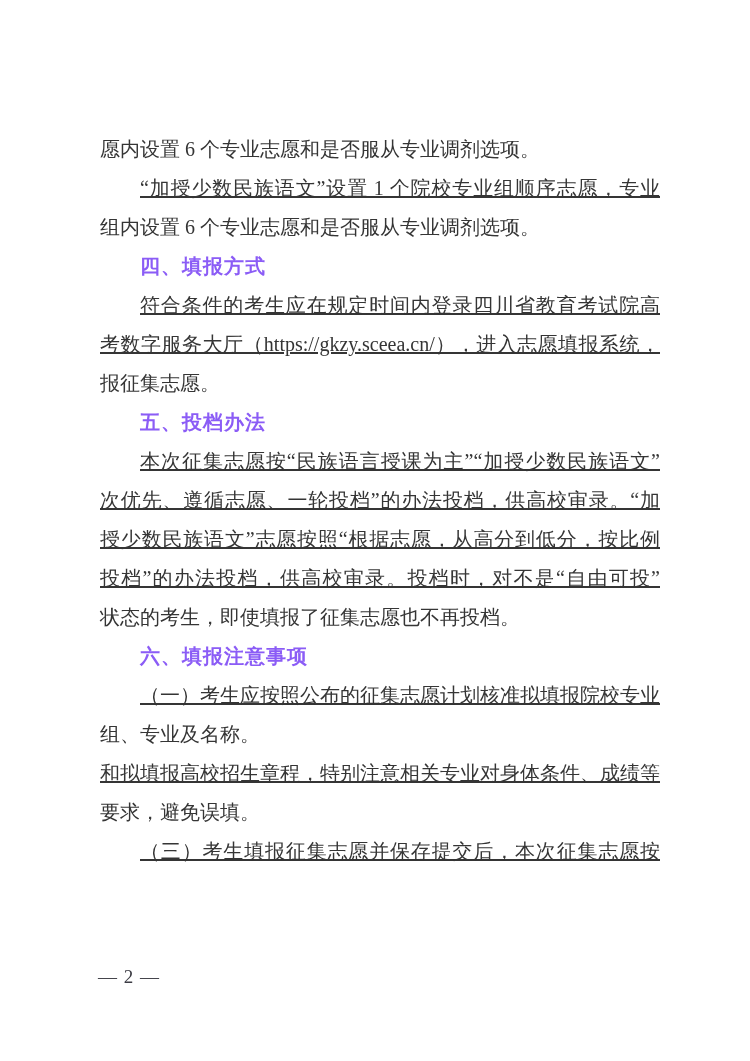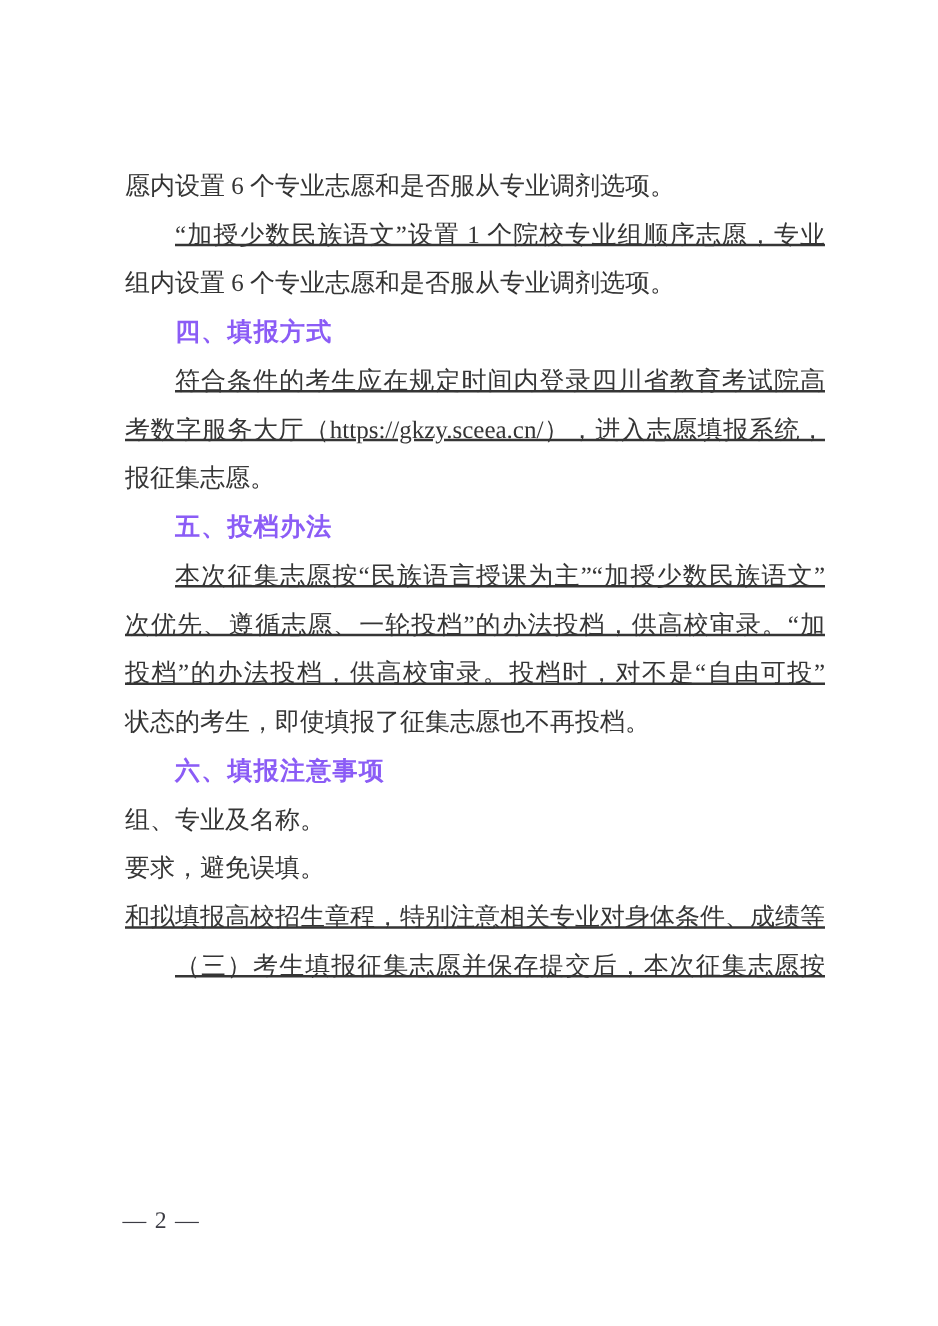--- a/index.html
+++ b/index.html
@@ -66,22 +66,24 @@
       <div class="line">愿内设置 6 个专业志愿和是否服从专业调剂选项。</div>
       <div class="line indent justify">“加授少数民族语文”设置 1 个院校专业组顺序志愿，专业</div>
       <div class="line">组内设置 6 个专业志愿和是否服从专业调剂选项。</div>
       <div class="line heading indent">四、填报方式</div>
       <div class="line indent justify">符合条件的考生应在规定时间内登录四川省教育考试院高</div>
       <div class="line justify">考数字服务大厅（https://gkzy.sceea.cn/），进入志愿填报系统，填</div>
       <div class="line">报征集志愿。</div>
       <div class="line heading indent">五、投档办法</div>
       <div class="line indent justify">本次征集志愿按“民族语言授课为主”“加授少数民族语文”</div>
       <div class="line justify">次优先、遵循志愿、一轮投档”的办法投档，供高校审录。“加</div>
+      <div class="line justify">授少数民族语文”志愿按照“根据志愿，从高分到低分，按比例</div>
       <div class="line justify">投档”的办法投档，供高校审录。投档时，对不是“自由可投”</div>
       <div class="line">状态的考生，即使填报了征集志愿也不再投档。</div>
       <div class="line heading indent">六、填报注意事项</div>
+      <div class="line indent justify">（一）考生应按照公布的征集志愿计划核准拟填报院校专业</div>
       <div class="line">组、专业及名称。</div>
+      <div class="line justify">和拟填报高校招生章程，特别注意相关专业对身体条件、成绩等</div>
       <div class="line">要求，避免误填。</div>
-      <div class="line justify">和拟填报高校招生章程，特别注意相关专业对身体条件、成绩等</div>
       <div class="line indent justify">（三）考生填报征集志愿并保存提交后，本次征集志愿按</div>
     </div>
   <div class="footer">— 2 —</div>
 </div>
 
 </body></html>

